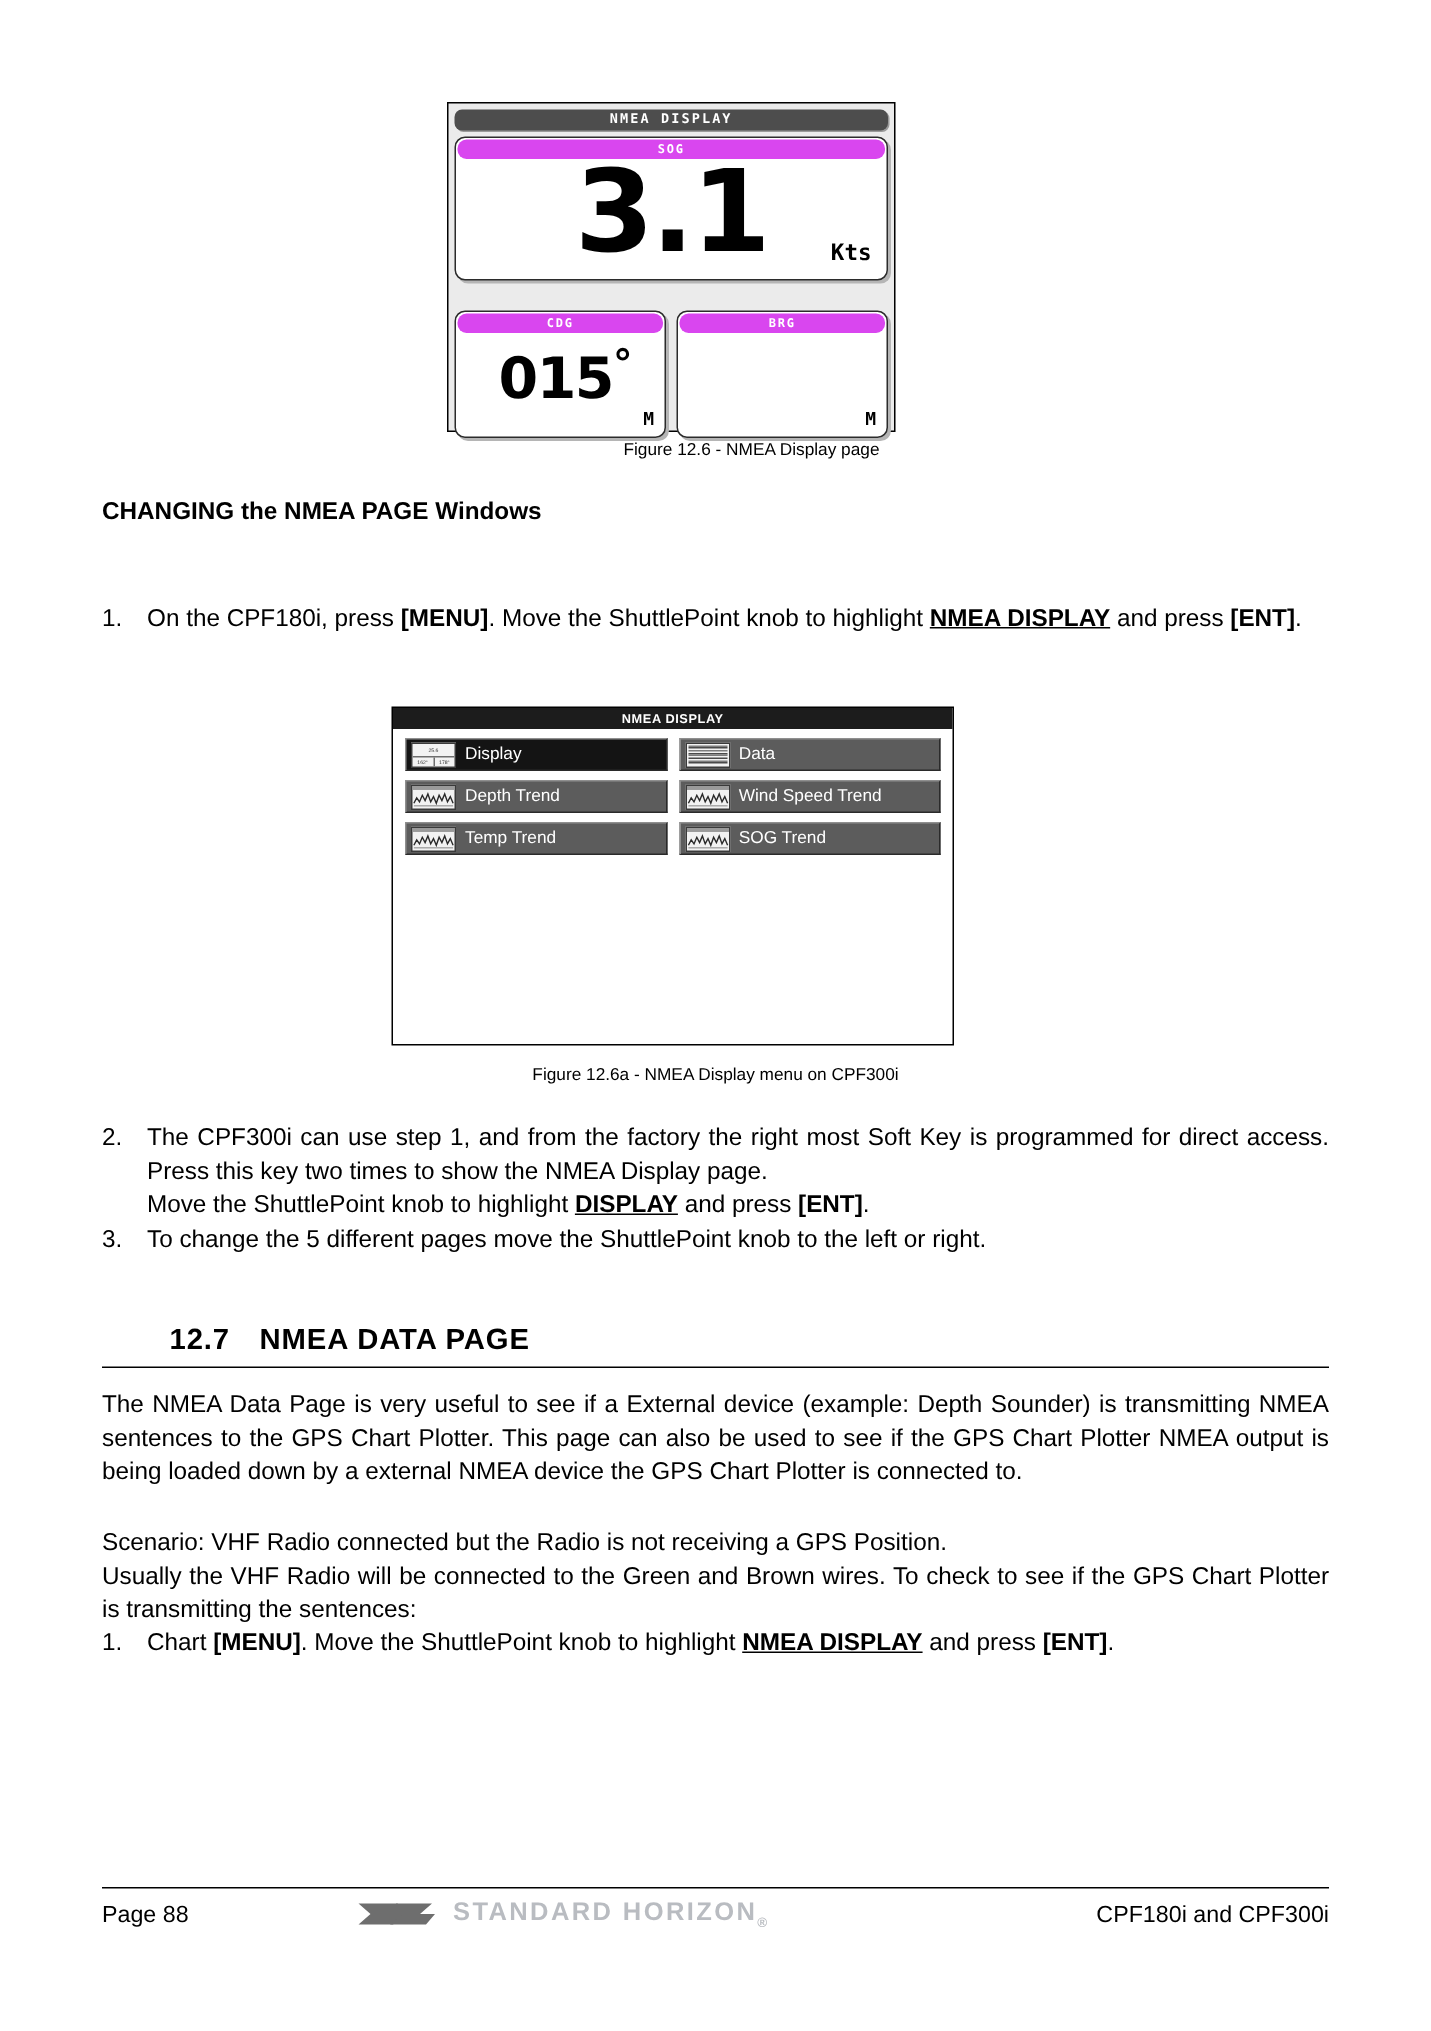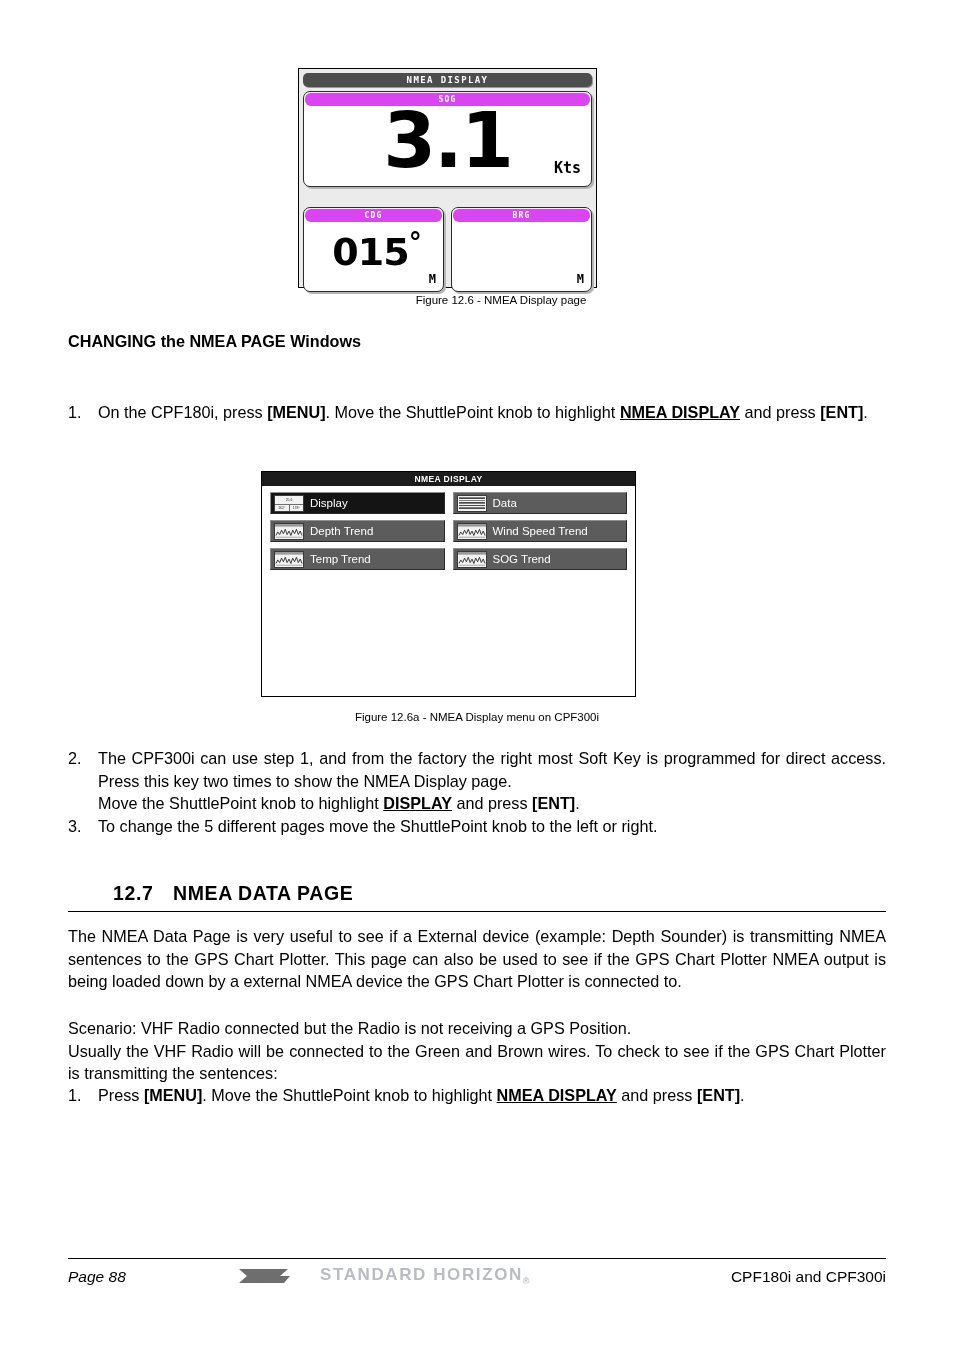--- a/index.html
+++ b/index.html
@@ -307,29 +307,27 @@
     top: 1265px;
     height: 28px;
     font-family: "Liberation Sans", sans-serif;
     font-size: 15.5px;
     color: #000000;
   }
   .footer-page {
     position: absolute;
     left: 0;
     top: 3px;
-    font-style: italic;
   }
   .footer-brand {
     position: absolute;
     left: 170px;
     top: 0;
     display: flex;
     align-items: center;
-    gap: 18px;
   }
   .brand-mark {
     width: 58px;
     height: 20px;
     margin-right: 6px;
   }
   .brand-text {
     font-family: "Liberation Sans", sans-serif;
     font-size: 17px;
     font-weight: bold;
@@ -481,21 +479,21 @@
 
 <div class="body-text para-2">The NMEA Data Page is very useful to see if a External device (example: Depth Sounder) is transmitting NMEA sentences to the GPS Chart Plotter. This page can also be used to see if the GPS Chart Plotter NMEA output is being loaded down by a external NMEA device the GPS Chart Plotter is connected to.</div>
 
 <div class="body-text para-3">
   <span style="display:block">Scenario: VHF Radio connected but the Radio is not receiving a GPS Position.</span>
   <span style="display:block">Usually the VHF Radio will be connected to the Green and Brown wires. To check to see if the GPS Chart Plotter is transmitting the sentences:</span>
 </div>
 
 <div class="list-item item-f1">
   <div class="list-num">1.</div>
-  <div class="list-body justify"><span>Press </span><span class="bold">[MENU]</span><span>. Move the ShuttlePoint knob to highlight </span><span class="uline">NMEA DISPLAY</span><span> and press </span><span class="bold">[ENT]</span><span>.</span></div>
+  <div class="list-body justify"><span>Chart </span><span class="bold">[MENU]</span><span>. Move the ShuttlePoint knob to highlight </span><span class="uline">NMEA DISPLAY</span><span> and press </span><span class="bold">[ENT]</span><span>.</span></div>
 </div>
 
 <div class="footer-rule"></div>
 <div class="footer">
   <div class="footer-page">Page  88</div>
   <div class="footer-brand">
     <span class="brand-mark">
       <svg viewBox="0 0 58 20" preserveAspectRatio="xMidYMid meet" aria-hidden="true">
         <polygon points="1,3 27,3 33,10 24,17 1,17 9,10" fill="#6e6e6e"></polygon>
         <polygon points="26,3 50,3 42,10 52,10 46,17 22,17 31,10" fill="#6e6e6e"></polygon>

